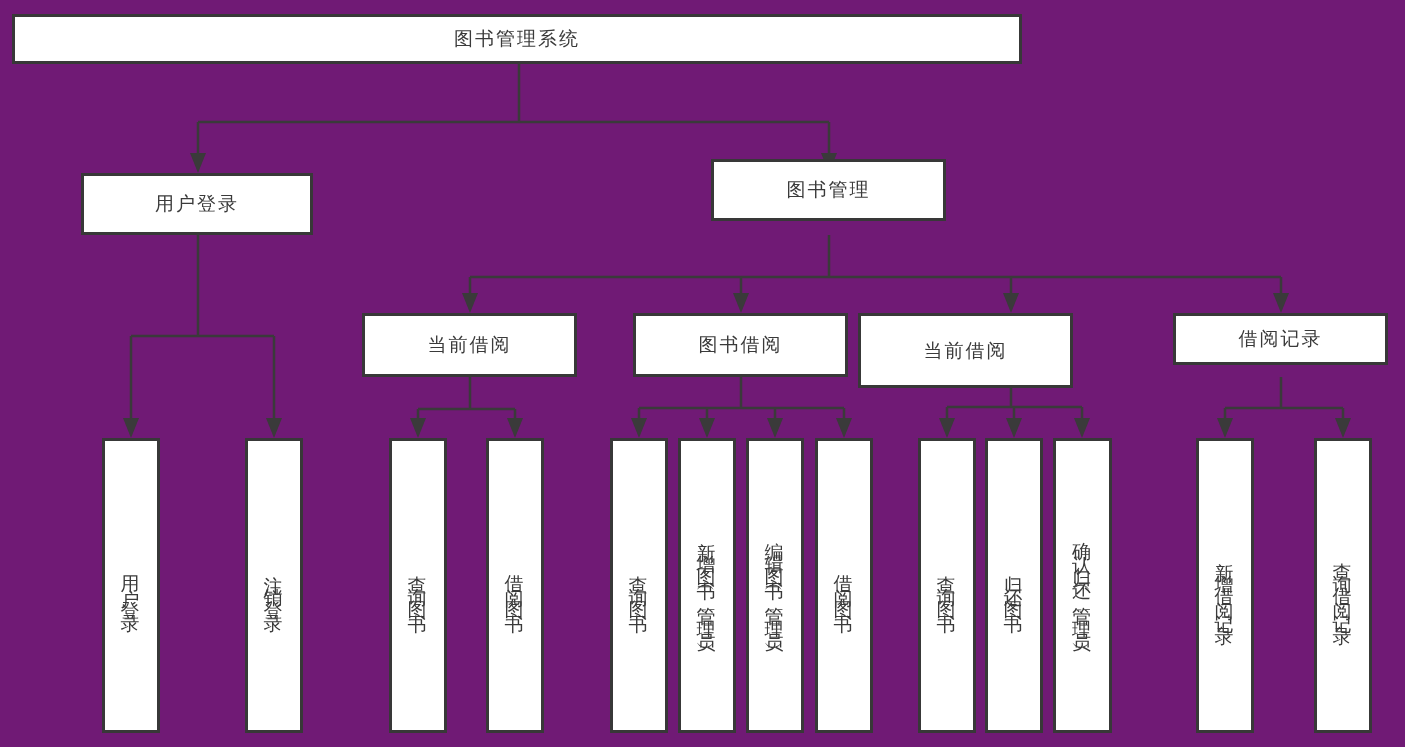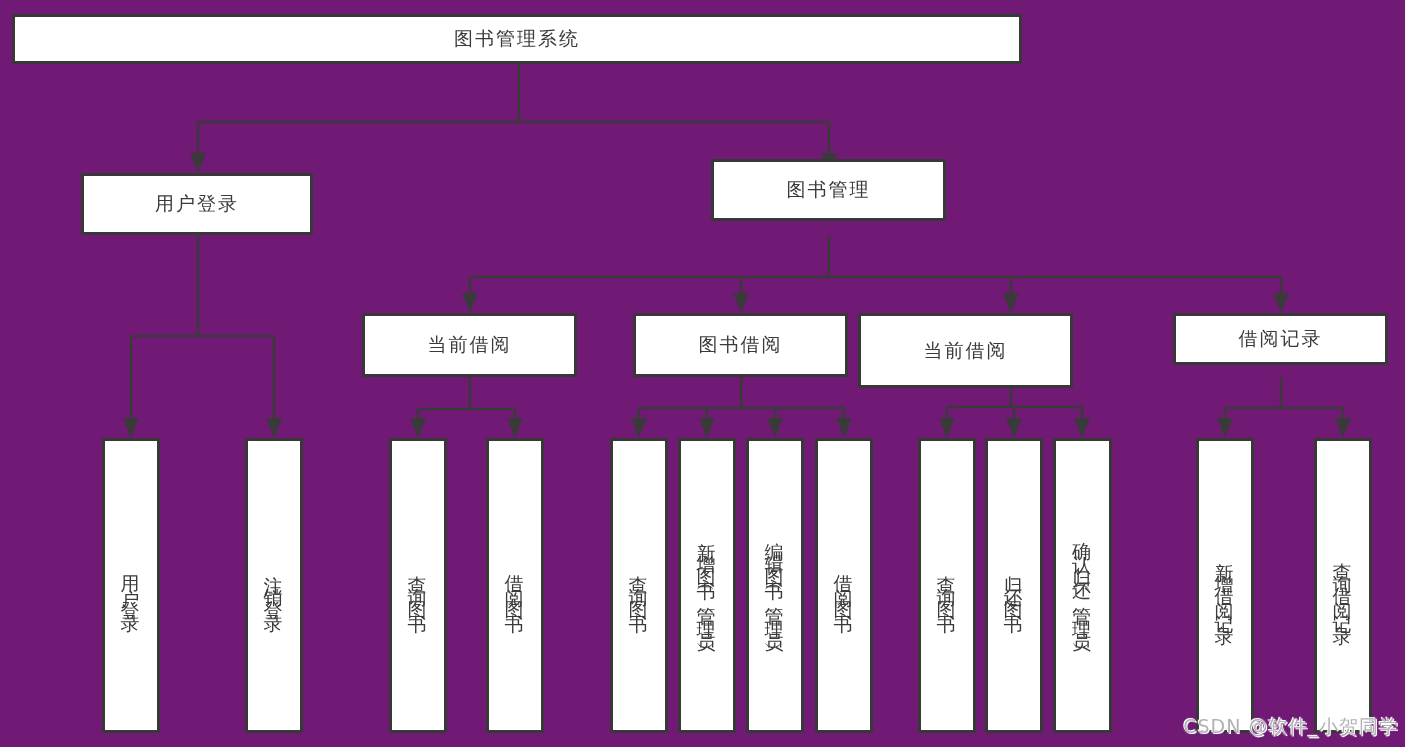--- a/index.html
+++ b/index.html
@@ -161,15 +161,14 @@
     <span>确认归还（管理员）</span>
   </div>
 
   <div class="box vbox" style="left:1196px; top:438px; width:58px; height:295px;">
     <span>新增借阅记录</span>
   </div>
   <div class="box vbox" style="left:1314px; top:438px; width:58px; height:295px;">
     <span>查询借阅记录</span>
   </div>
 
-  <div id="watermark">CSDN @软件_小贺同学</div>
 
 </div>
 
 </body></html>

